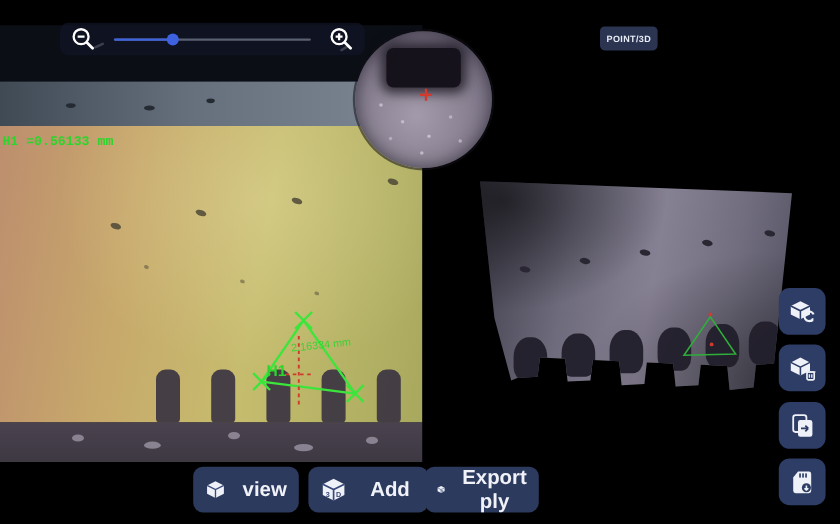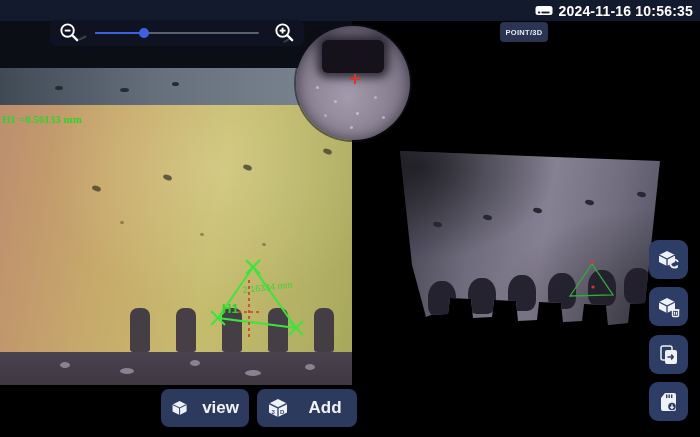--- a/index.html
+++ b/index.html
@@ -32,21 +32,21 @@
   .surface{position:absolute;left:0;top:84px;width:352px;height:247px;
            background:
              radial-gradient(ellipse at 62% 25%, rgba(255,250,210,.22), transparent 55%),
              linear-gradient(100deg,#bd8e6e 0%,#c7a86b 30%,#c6bc6e 60%,#b3b164 85%,#a8a85e 100%);}
   .hole{position:absolute;width:9px;height:5px;background:#4e4836;border-radius:50%;opacity:.85;transform:rotate(18deg);}
   .hole.small{width:4px;height:3px;opacity:.5;}
   .slot{position:absolute;width:20px;height:44px;background:#3b3442;border-radius:8px 8px 3px 3px;top:287px;opacity:.92;}
   .purpleband{position:absolute;left:0;top:331px;width:352px;height:33px;
               background:linear-gradient(#4a434f,#3e3843);}
   .blob{position:absolute;width:10px;height:6px;background:#9b94a2;border-radius:50%;opacity:.8;}
-  .readout{position:absolute;left:2px;top:92px;color:#2cd42c;font-family:Liberation Serif, serif;
+  .readout{position:absolute;left:2px;top:92px;color:#2cd42c;font-family:Liberation Mono, monospace;
            font-size:11px;font-weight:bold;z-index:4;}
   .annot-svg{position:absolute;left:0;top:0;width:352px;height:364px;z-index:3;}
 
   
   .inset{position:absolute;left:296px;top:26px;width:114px;height:114px;border-radius:50%;z-index:7;
          background:radial-gradient(circle at 45% 62%, #a39aab 0%, #8d8595 40%, #746d80 75%, #5a5462 100%);
          box-shadow:0 0 0 2px rgba(18,16,24,.55), inset 0 0 14px rgba(20,16,26,.6);}
   .inset-notch{position:absolute;left:26px;top:14px;width:62px;height:33px;background:#16121b;border-radius:6px;
                box-shadow:0 0 9px 5px rgba(22,18,27,.75);}
   .inset-cross{position:absolute;left:54px;top:48px;width:10px;height:10px;}
@@ -92,28 +92,20 @@
 
   
   .sidebtn{position:absolute;left:649px;width:39px;height:39px;background:#2e3d66;border-radius:9px;
            display:flex;align-items:center;justify-content:center;z-index:5;}
 </style>
 </head>
 <body>
 
 <div id="app">
 
-  <div class="topbar">
-    <svg width="18" height="13" viewBox="0 0 18 13">
-      <rect x="0.5" y="2" width="17" height="9" rx="2.5" fill="#fff"></rect>
-      <rect x="3" y="7.6" width="2.2" height="1.8" fill="#141a2e"></rect>
-      <rect x="6.5" y="7.6" width="8" height="1.8" fill="#141a2e"></rect>
-    </svg>
-    <span class="timestamp">2024-11-16 10:56:35</span>
-  </div>
 
   <div class="leftpane">
     <div class="speck" style="left:78px;top:16px;transform:rotate(-25deg);"></div>
     <div class="speck" style="left:283px;top:18px;transform:rotate(-30deg);"></div>
     <div class="slate">
       <div class="slate-mark" style="left:55px;top:18px;width:8px;height:4px;"></div>
       <div class="slate-mark" style="left:120px;top:20px;width:9px;height:4px;"></div>
       <div class="slate-mark" style="left:172px;top:14px;width:7px;height:4px;"></div>
     </div>
     <div class="surface"></div>
@@ -217,20 +209,28 @@
   </div>
   <div class="botbtn" style="left:257px;width:100px;">
     <svg width="22" height="22" viewBox="0 0 22 22">
       <path d="M11 2 L20 6.5 V15.5 L11 20 L2 15.5 V6.5 Z" fill="#eef1f7"></path>
       <path d="M2 6.5 L11 11 L20 6.5 M11 11 V20" fill="none" stroke="#39497a" stroke-width="1.4"></path>
       <text x="4.5" y="17" font-size="6" font-weight="bold" fill="#39497a">3</text>
       <text x="13" y="17" font-size="6" font-weight="bold" fill="#39497a">D</text>
     </svg>
     <span>Add</span>
   </div>
+  <div class="botbtn" style="left:354px;width:95px;">
+    <svg width="22" height="22" viewBox="0 0 22 22">
+      <path d="M11 2 L20 6.5 V15.5 L11 20 L2 15.5 V6.5 Z" fill="#eef1f7"></path>
+      <path d="M2 6.5 L11 11 L20 6.5 M11 11 V20" fill="none" stroke="#39497a" stroke-width="1.4"></path>
+      <path d="M10 13 L16.5 15.5 M16.5 15.5 L13.6 15.6 M16.5 15.5 L14.9 13.1" stroke="#39497a" stroke-width="1.4" fill="none"></path>
+    </svg>
+    <span>Export ply</span>
+  </div>
 
   <div class="sidebtn" style="top:240px;">
     <svg width="24" height="24" viewBox="0 0 24 24">
       <path d="M10 3 L18 7 V14 L10 18 L2 14 V7 Z" fill="#eef1f7"></path>
       <path d="M2 7 L10 11 L18 7 M10 11 V18" fill="none" stroke="#2e3d66" stroke-width="1.3"></path>
       <path d="M21 14 a4 4 0 1 0 -1 4.5" fill="none" stroke="#eef1f7" stroke-width="1.8"></path>
       <path d="M20 19.6 l-2.4 -0.3 M20 19.6 l0.2 -2.4" stroke="#eef1f7" stroke-width="1.5" fill="none"></path>
     </svg>
   </div>
   <div class="sidebtn" style="top:287px;">

